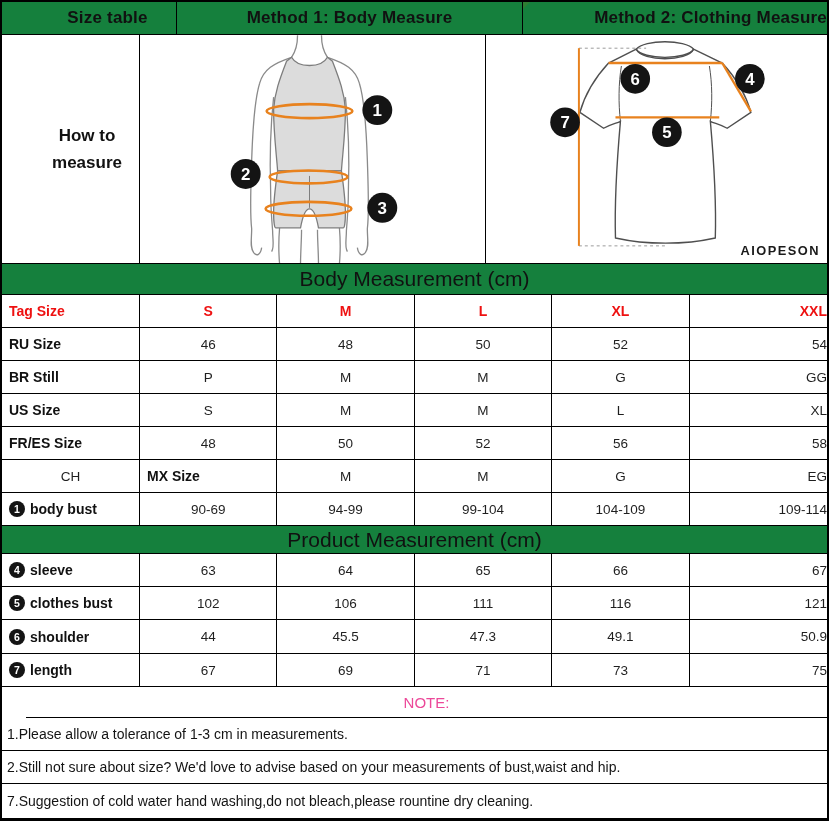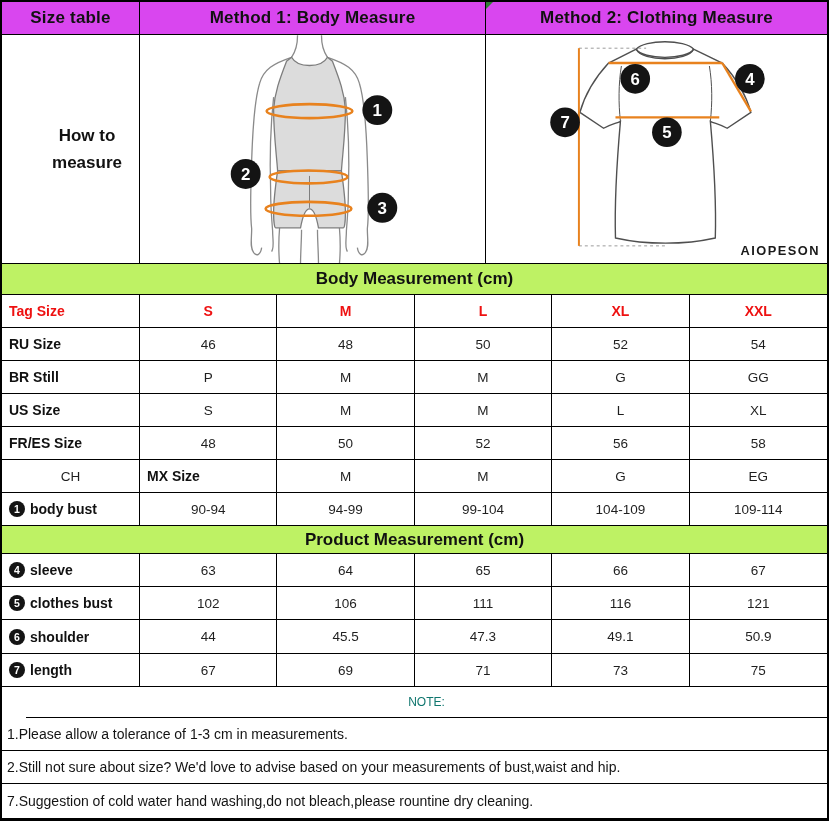--- a/index.html
+++ b/index.html
@@ -9,58 +9,58 @@
   .sheet{
     width:829px; height:821px;
     border:2px solid #000; border-bottom-width:3px;
     display:flex; flex-direction:column;
     background:#fff;
   }
 
   
   .row{ display:grid; width:100%; }
   .cell{ border-right:1px solid #000; display:flex; align-items:center; justify-content:center; overflow:hidden; }
-  .cell:last-child{ border-right:none; }
+  .cell:last-child{ border-right:none;justify-content:flex-end; }
   .bb{ border-bottom:1px solid #000; }
 
   
-  .row-top{ grid-template-columns:138px 346px 1fr; height:33px; background:#d946ef; }
+  .row-top{ grid-template-columns:138px 346px 1fr; height:33px; background:#15803d;padding-left:37px; }
   .row-top .cell{ font-weight:bold; font-size:17px; letter-spacing:.2px; position:relative; }
   .corner-tri{
     position:absolute; top:0; left:0; width:0; height:0;
     border-top:7px solid #2e7d32; border-right:7px solid transparent;
   }
 
   
   .row-diagrams{ grid-template-columns:138px 346px 1fr; height:229px; background:#fff; }
   .htm-cell{ font-weight:bold; font-size:17px; text-align:center; line-height:1.6; padding:0 10px;margin-left:33px; }
   .diagram-cell{ padding:0; position:relative; }
   .diagram-cell svg{ display:block; }
 
   
-  .band{ height:31px; background:#bef264; display:flex; align-items:center; justify-content:center;
-         font-weight:bold; font-size:17px; border-bottom:1px solid #000; }
+  .band{ height:31px; background:#15803d; display:flex; align-items:center; justify-content:center;
+         font-weight:normal; font-size:21px; border-bottom:1px solid #000; }
   .band.product{ height:28px; }
 
   
   .trow{ grid-template-columns:138px repeat(5,1fr); height:33px; background:#fff; }
   .trow.h34{ height:34px; }
   .label-cell{ justify-content:flex-start; padding-left:7px; gap:5px; font-weight:bold; font-size:14px; white-space:nowrap; }
   .val{ font-size:13.5px; color:#1f1f1f; }
   .tagrow .cell{ color:#ee1111; font-weight:bold; }
   .tagrow .val{ font-size:14px; font-weight:bold; color:#ee1111; }
 
   .badge{
     width:16px; height:16px; border-radius:50%; background:#141414; color:#fff;
     font-size:10.5px; font-weight:bold; line-height:16px; text-align:center; flex:0 0 16px;
   }
 
   
   .note-band{ height:31px; display:flex; align-items:center; justify-content:center;
-              color:#0f766e; font-size:12px; border-bottom:1px solid #000; background:#fff;margin-left:24px; }
+              color:#ec4899; font-size:15px; border-bottom:1px solid #000; background:#fff;margin-left:24px; }
   .note-row{ height:33px; display:flex; align-items:center; padding-left:5px;
              font-size:14px; color:#141414; border-bottom:1px solid #000; background:#fff; }
   .note-row:last-child{ flex:1; border-bottom:none; }
 </style>
 </head>
 <body>
 
 <div class="sheet">
 
   <div class="row row-top bb">
@@ -208,21 +208,21 @@
     <div class="cell val">M</div>
     <div class="cell val">G</div>
     <div class="cell val">EG</div>
   </div>
 
   <div class="row trow bb">
     <div class="cell label-cell">
       <span class="badge">1</span>
       <span>body bust</span>
     </div>
-    <div class="cell val">90-94</div>
+    <div class="cell val">90-69</div>
     <div class="cell val">94-99</div>
     <div class="cell val">99-104</div>
     <div class="cell val">104-109</div>
     <div class="cell val">109-114</div>
   </div>
 
   <div class="band product">Product Measurement (cm)</div>
 
   <div class="row trow bb">
     <div class="cell label-cell">

